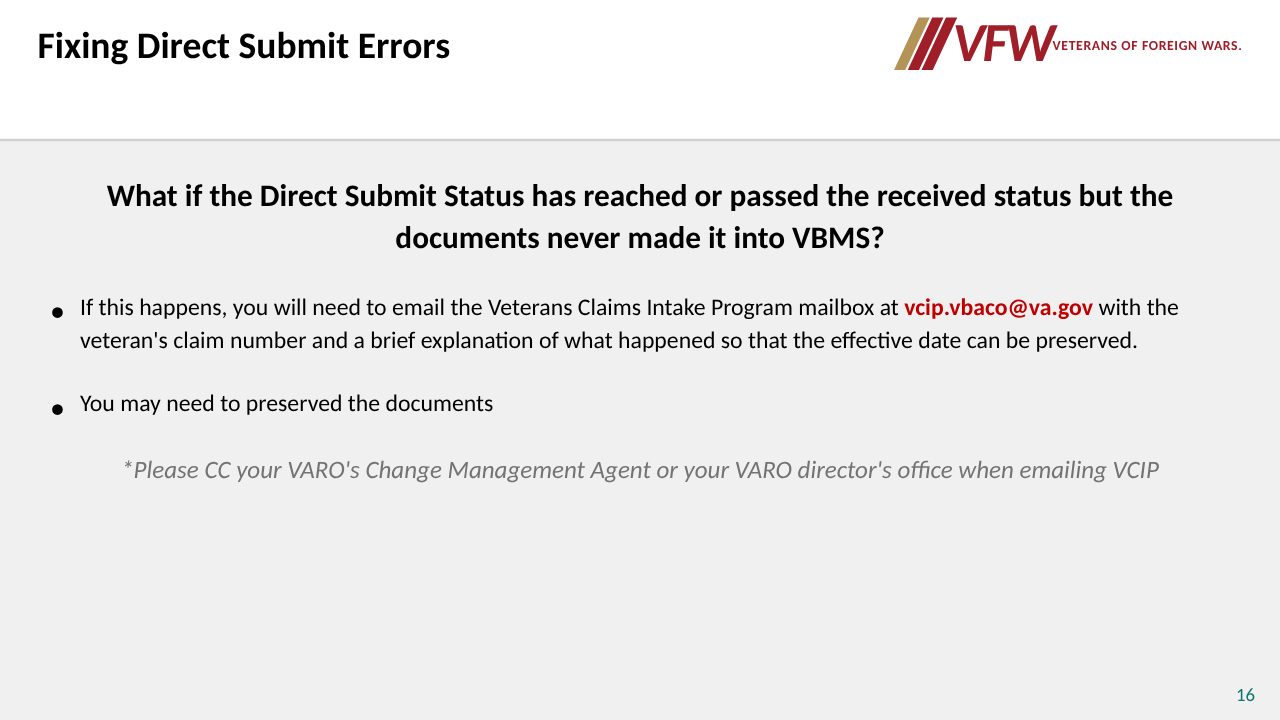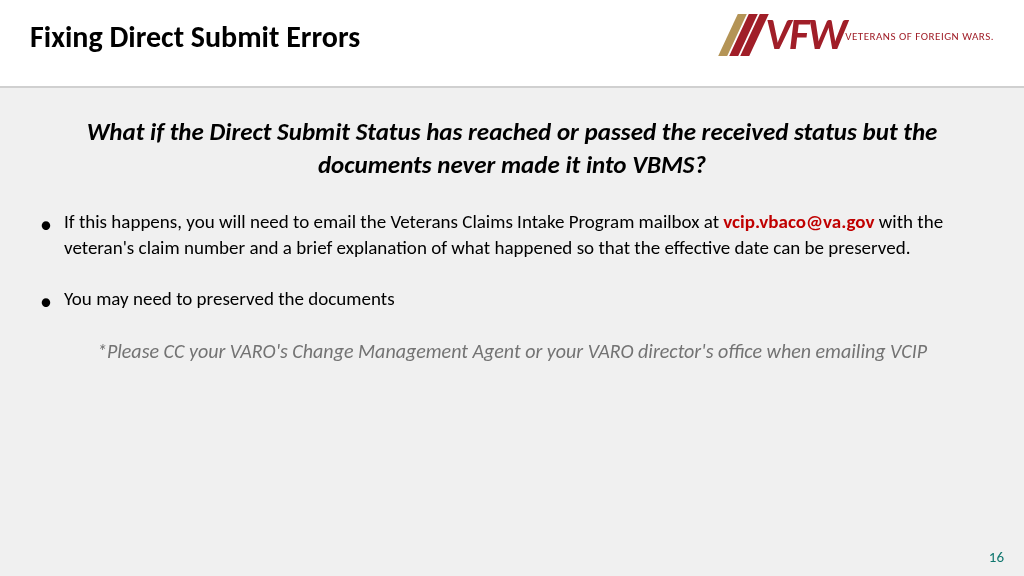--- a/index.html
+++ b/index.html
@@ -10,21 +10,21 @@
     body {
       width: 1024px;
       height: 576px;
       font-family: Calibri, Arial, sans-serif;
       background: #f0f0f0;
       position: relative;
       overflow: hidden;
     }
     .header {
       background: #ffffff;
-      height: 88px;
+      height: 113px;
       border-bottom: 2px solid #d0d0d0;
       display: flex;
       justify-content: space-between;
       align-items: flex-start;
       padding: 18px 30px 0 30px;
     }
     .slide-title {
       font-size: 30px;
       font-weight: bold;
       color: #000;
@@ -55,36 +55,35 @@
     .logo-text {
       font-size: 44px;
       font-weight: 900;
       font-style: italic;
       color: #a01e28;
       letter-spacing: -2px;
       line-height: 0.9;
     }
     .logo-tagline {
       font-size: 11px;
-      font-weight: normal;
+      font-weight: bold;
       color: #a01e28;
       letter-spacing: 0.5px;
       margin-top: 2px;
     }
     .content {
       padding: 28px 32px 0 32px;
     }
     .question {
       font-size: 25px;
       font-weight: bold;
       color: #000;
       text-align: center;
       line-height: 1.3;
       margin-bottom: 28px;
-      font-style: italic;
     }
     .bullets {
       list-style: none;
       padding-left: 8px;
     }
     .bullets li {
       font-size: 19px;
       color: #000;
       line-height: 1.35;
       margin-bottom: 26px;

